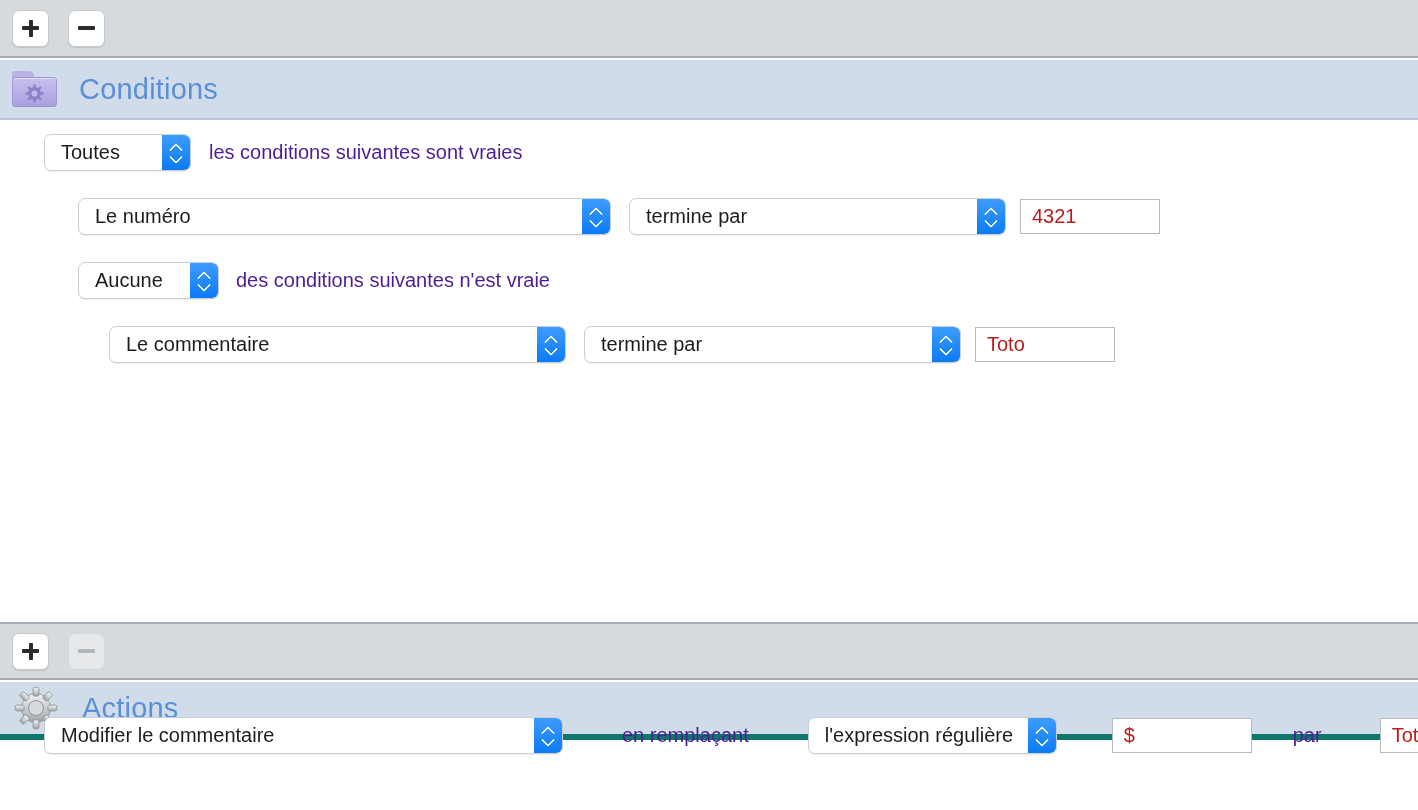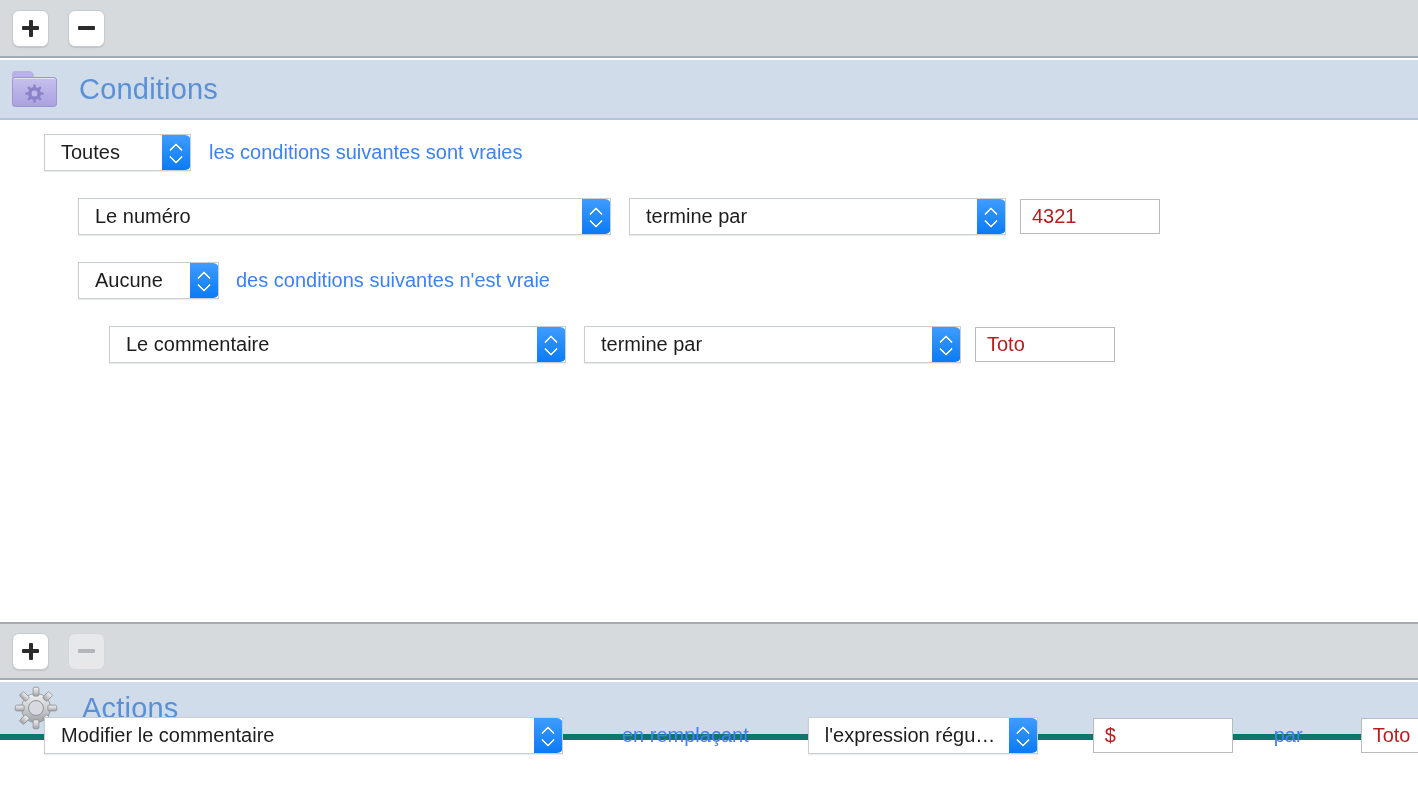--- a/index.html
+++ b/index.html
@@ -137,30 +137,30 @@
 
   
   .row {
     position: absolute;
     display: flex;
     align-items: center;
     white-space: nowrap;
   }
   .static-text {
     font-size: 20px;
-    color: #3b82f6;
+    color: #4c1d95;
   }
 
   
   .popup {
     position: relative;
     height: 37px;
     background: #ffffff;
     border: 1px solid #c9ced3;
-    border-radius: 0;
+    border-radius: 7px;
     box-sizing: border-box;
     box-shadow: 0 1px 1px rgba(0,0,0,0.07);
     display: flex;
     align-items: center;
     cursor: default;
     overflow: hidden;
   }
   .popup .label {
     font-size: 20px;
     color: #1d1d1f;
@@ -357,21 +357,21 @@
 
   <div class="row" style="left:44px; top:717px;gap:41px;">
     <div class="popup" style="width:519px;">
       <span class="label">Modifier le commentaire</span>
       <span class="stepper">
         <span class="chev up"></span>
         <span class="chev down"></span>
       </span>
     </div>
     <span class="static-text" style="margin-left:18px;">en remplaçant</span>
-    <div class="popup" style="width:230px; margin-left:18px;">
+    <div class="popup" style="width:249px; margin-left:18px;">
       <span class="label">l'expression régulière</span>
       <span class="stepper">
         <span class="chev up"></span>
         <span class="chev down"></span>
       </span>
     </div>
     <div class="tfield" style="width:140px; margin-left:14px;">
       <span>$</span>
     </div>
     <span class="static-text" style="">par</span>

